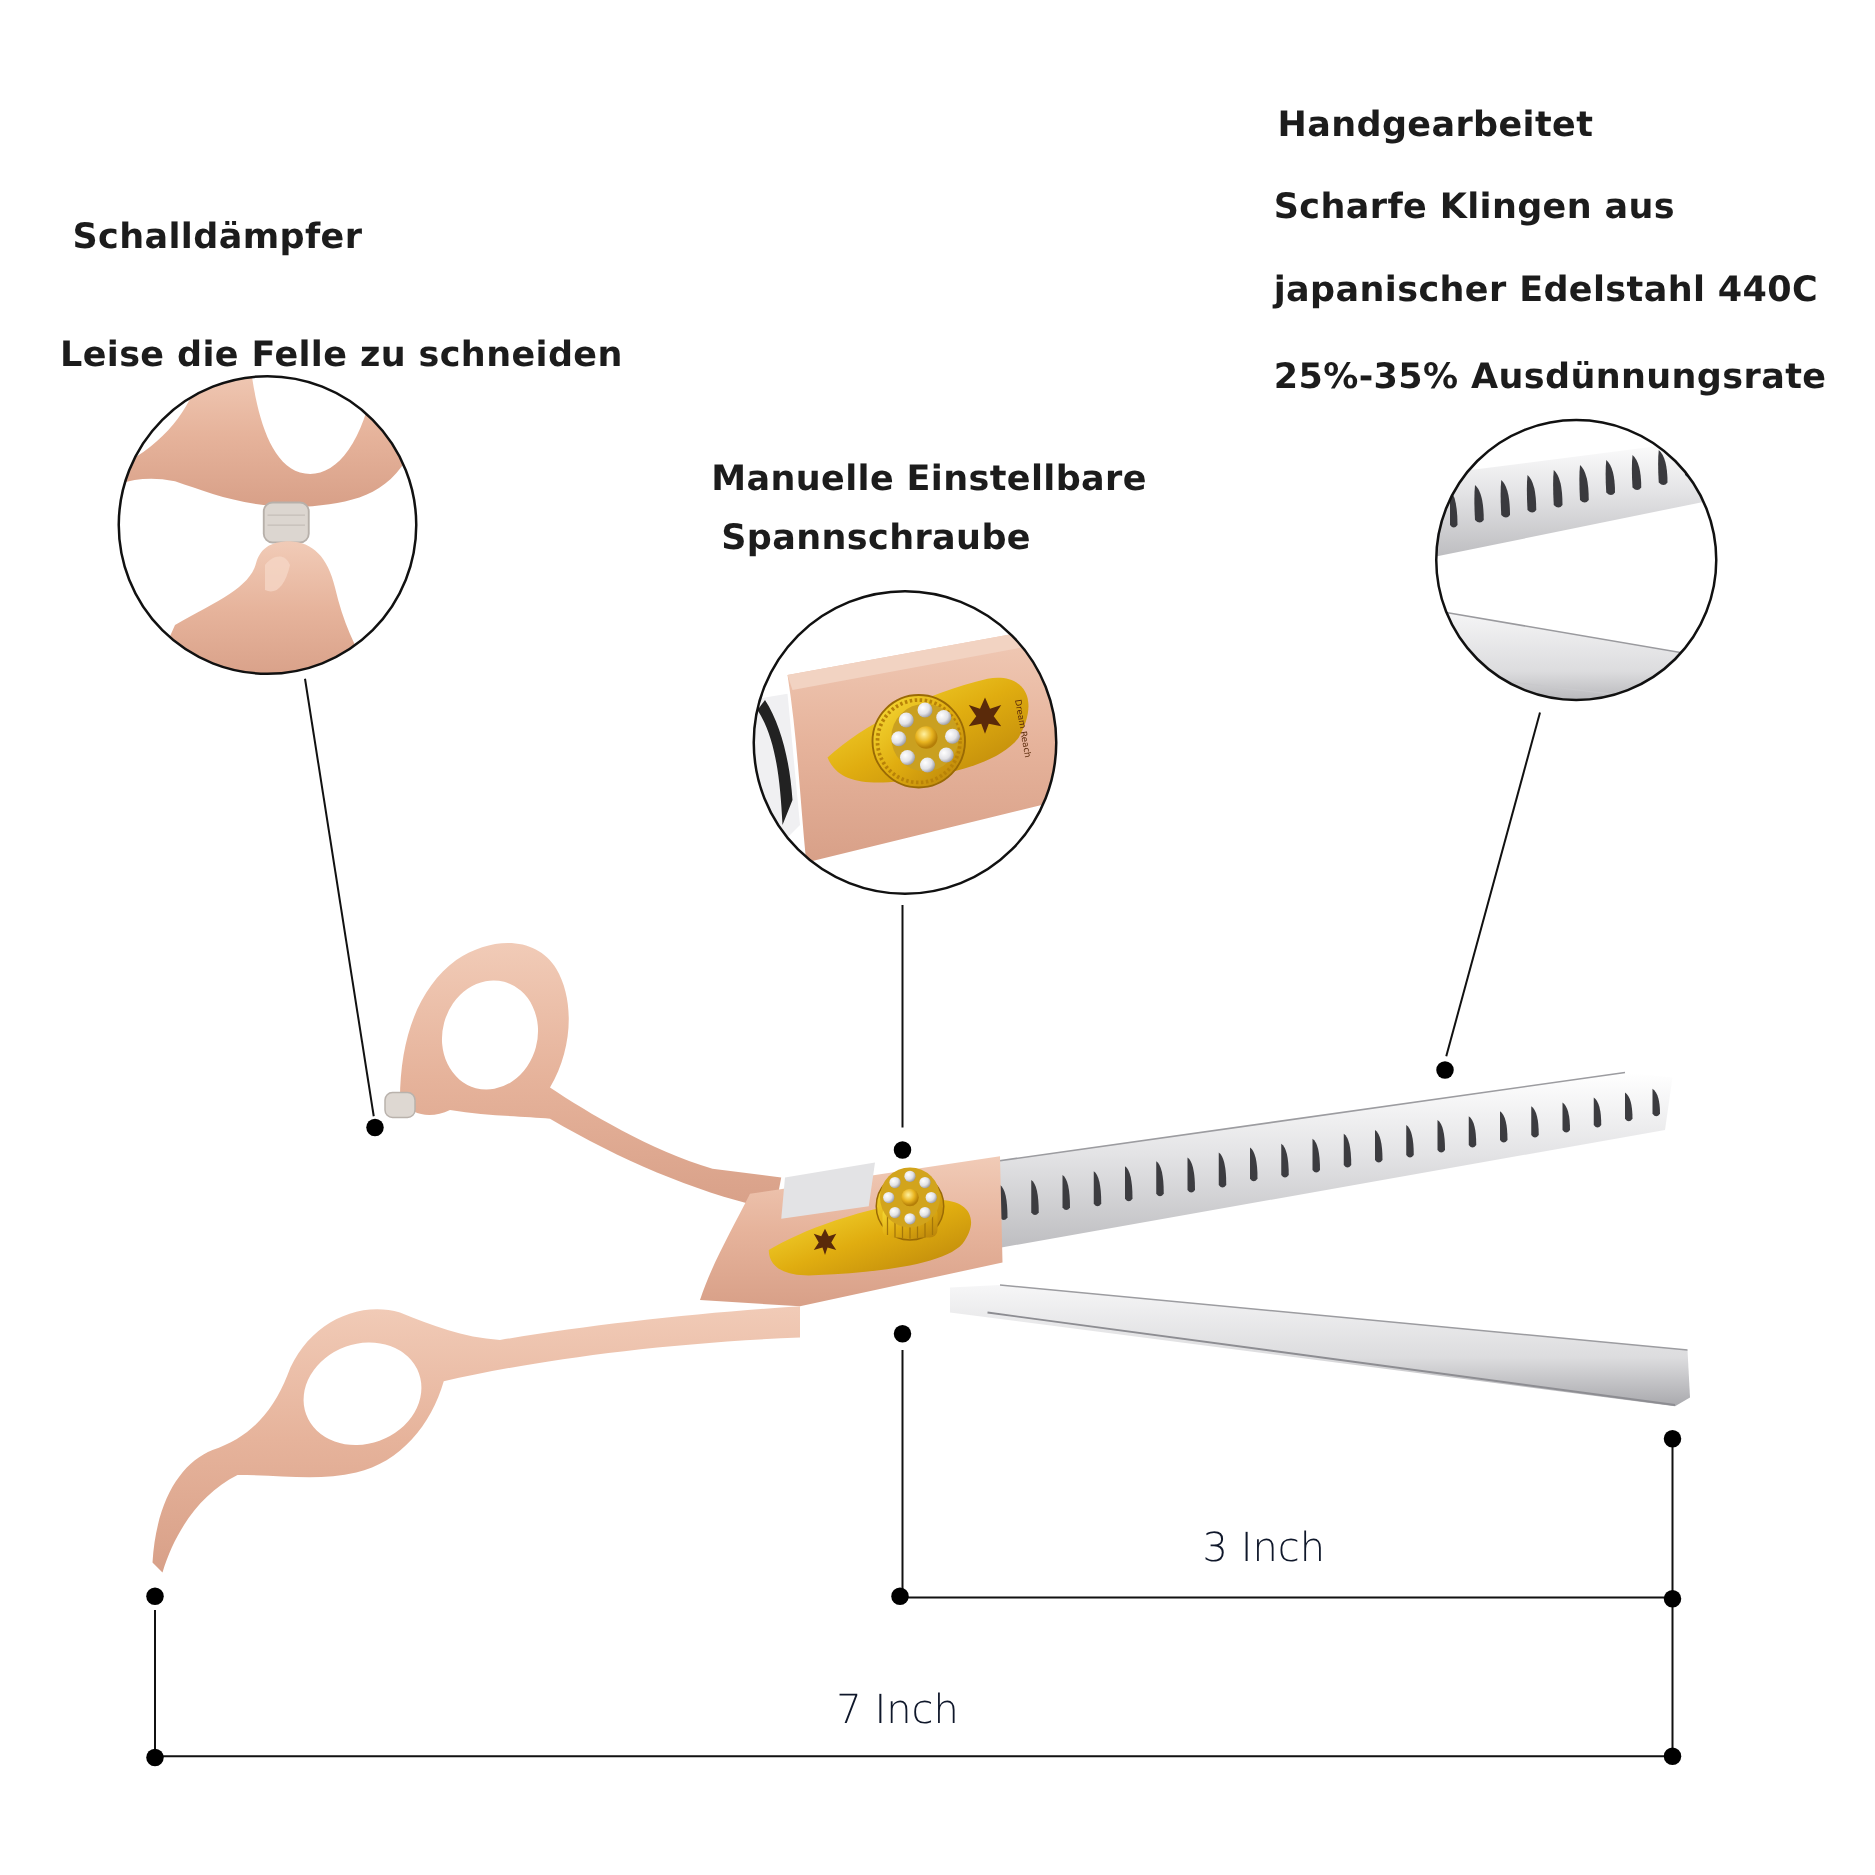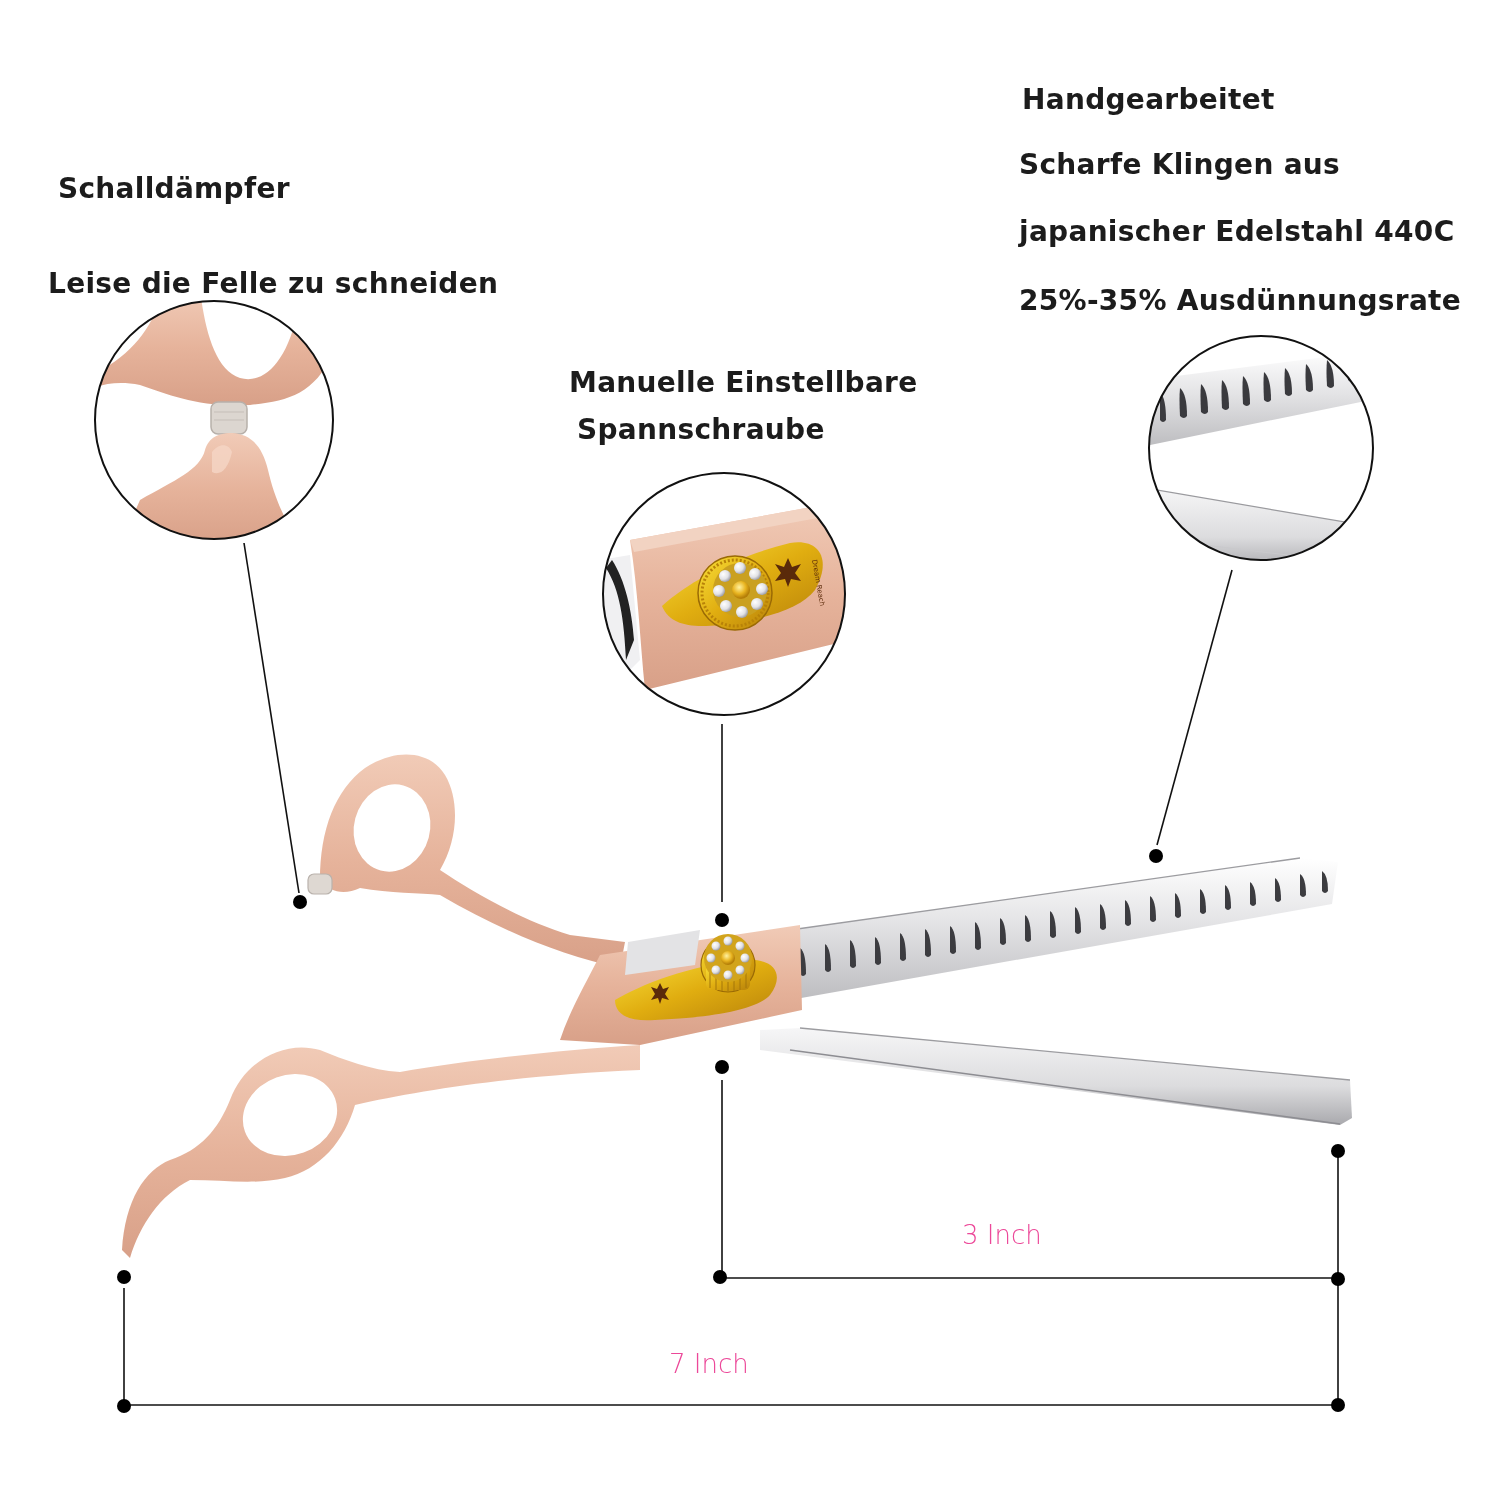--- a/index.html
+++ b/index.html
@@ -1,20 +1,20 @@
 <!DOCTYPE html>
 <html><head>
 <meta charset="utf-8">
 <style>
   html, body { margin: 0; padding: 0; background: #ffffff; }
   body { width: 1500px; height: 1500px; position: relative; overflow: hidden;
          font-family: "DejaVu Sans", "Liberation Sans", sans-serif; color: #1a1a1a; }
   .label { position: absolute; font-size: 28px; font-weight: 700; letter-spacing: 0.3px;
            white-space: nowrap; line-height: 1; color: #1c1c1c; }
-  .dim { position: absolute; font-size: 26px; font-weight: 300; white-space: nowrap; line-height: 1; color:#ec4899; }
+  .dim { position: absolute; font-size: 32px; font-weight: 300; white-space: nowrap; line-height: 1; color:#0f172a; }
   svg.layer { position: absolute; left: 0; top: 0; }
 </style>
 </head>
 <body>
 
 <div class="label" style="left:58px; top:175px;">Schalldämpfer</div>
 <div class="label" style="left:48px; top:246px;margin-top:24px;">Leise die Felle zu schneiden</div>
 
 <div class="label" style="left:569px; top:369px;">Manuelle Einstellbare</div>
 <div class="label" style="left:577px; top:416px;">Spannschraube</div>

